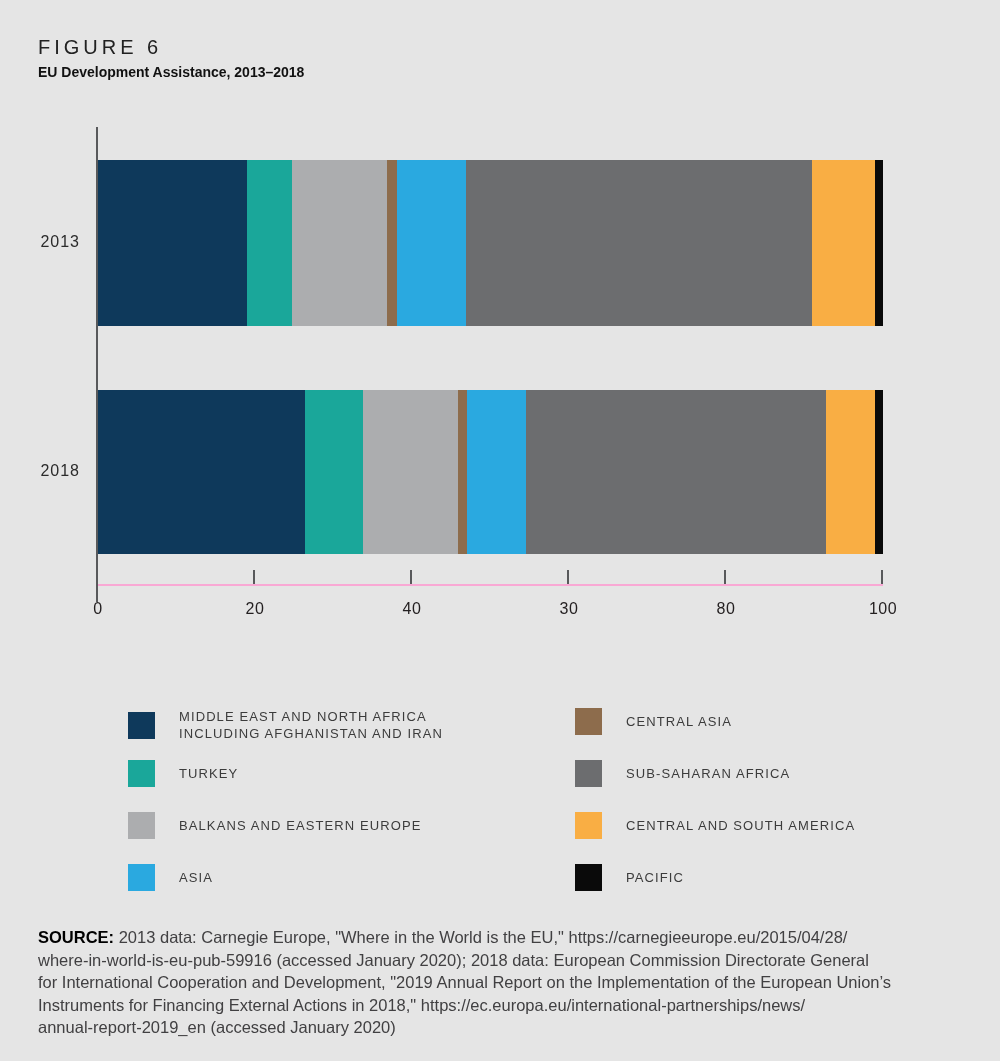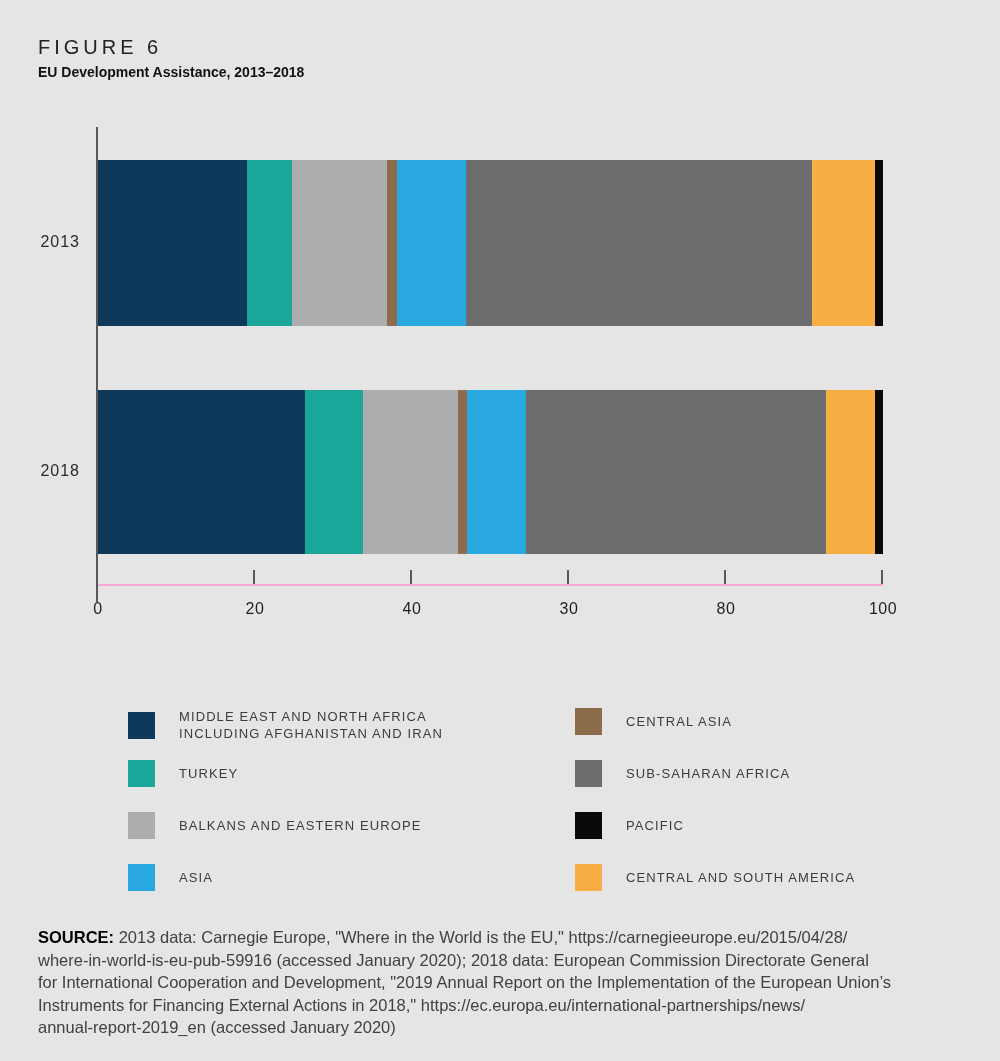--- a/index.html
+++ b/index.html
@@ -151,26 +151,26 @@
       </div>
       <div class="legend-item">
         <div class="legend-swatch" style="background: rgb(141, 108, 76);"></div>
         <div class="legend-label">CENTRAL ASIA</div>
       </div>
       <div class="legend-item">
         <div class="legend-swatch" style="background: rgb(108, 109, 111);"></div>
         <div class="legend-label">SUB-SAHARAN AFRICA</div>
       </div>
       <div class="legend-item">
+        <div class="legend-swatch" style="background: rgb(249, 174, 68);"></div>
+        <div class="legend-label">CENTRAL AND SOUTH AMERICA</div>
+      </div>
+      <div class="legend-item">
         <div class="legend-swatch" style="background: rgb(10, 10, 10);"></div>
         <div class="legend-label">PACIFIC</div>
-      </div>
-      <div class="legend-item">
-        <div class="legend-swatch" style="background: rgb(249, 174, 68);"></div>
-        <div class="legend-label">CENTRAL AND SOUTH AMERICA</div>
       </div>
     </div>
 
   <p class="source">
     <strong>SOURCE:</strong>
     <span class="src-text">2013 data: Carnegie Europe, "Where in the World is the EU," https://carnegieeurope.eu/2015/04/28/
 where-in-world-is-eu-pub-59916 (accessed January 2020); 2018 data: European Commission Directorate General
 for International Cooperation and Development, "2019 Annual Report on the Implementation of the European Union’s
 Instruments for Financing External Actions in 2018," https://ec.europa.eu/international-partnerships/news/
 annual-report-2019_en (accessed January 2020)</span>

